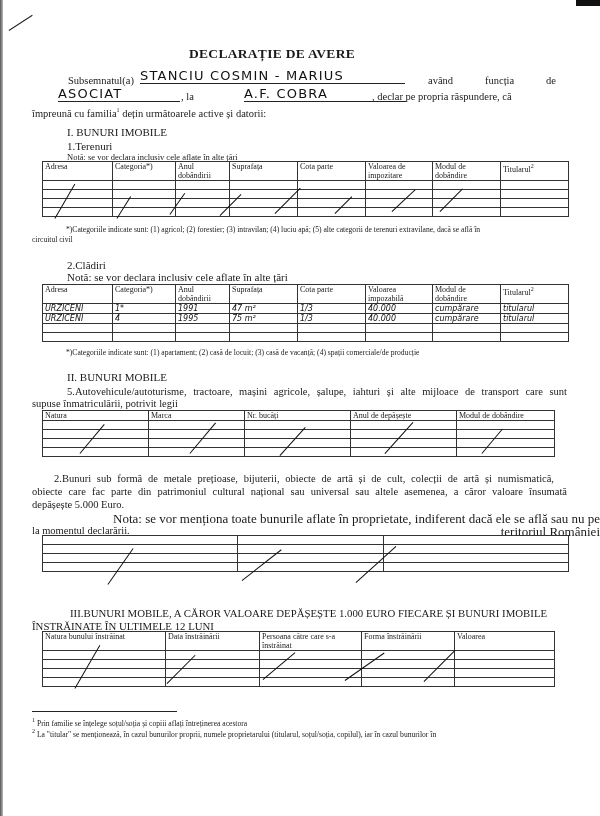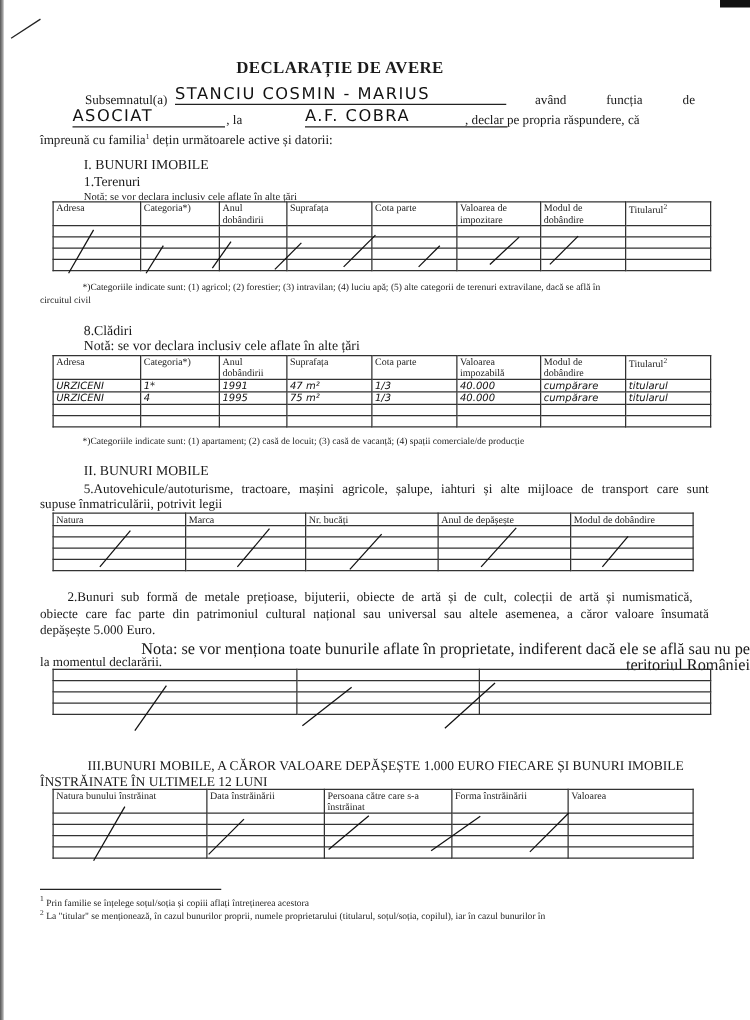--- a/index.html
+++ b/index.html
@@ -123,21 +123,21 @@
 <div class="strike" style="left:170px; top:214px; width:26px; transform:rotate(-55deg);"></div>
 <div class="strike" style="left:220px; top:215px; width:30px; transform:rotate(-45deg);"></div>
 <div class="strike" style="left:275px; top:213px; width:36px; transform:rotate(-45deg);"></div>
 <div class="strike" style="left:335px; top:213px; width:24px; transform:rotate(-45deg);"></div>
 <div class="strike" style="left:392px; top:211px; width:32px; transform:rotate(-43deg);"></div>
 <div class="strike" style="left:440px; top:211px; width:32px; transform:rotate(-45deg);"></div>
 
 <div class="abs foot" style="left:66px; top:225px;">*)Categoriile indicate sunt: (1) agricol; (2) forestier; (3) intravilan; (4) luciu apă; (5) alte categorii de terenuri extravilane, dacă se află în</div>
 <div class="abs foot" style="left:32px; top:235px;">circuitul civil</div>
 
-<div class="abs sec" style="left:67px; top:259px;">8.Clădiri</div>
+<div class="abs sec" style="left:67px; top:259px;">2.Clădiri</div>
 <div class="abs sec" style="left:67px; top:271px;">Notă: se vor declara inclusiv cele aflate în alte țări</div>
 
 <table class="grid" style="left:42px; top:284px; width:526px;">
   <colgroup>
       <col style="width:70px">
       <col style="width:63px">
       <col style="width:54px">
       <col style="width:68px">
       <col style="width:68px">
       <col style="width:67px">

